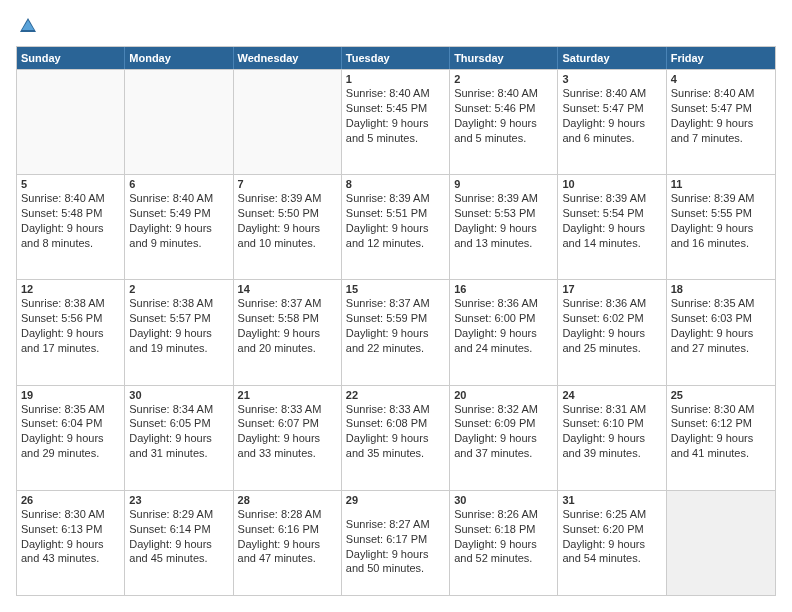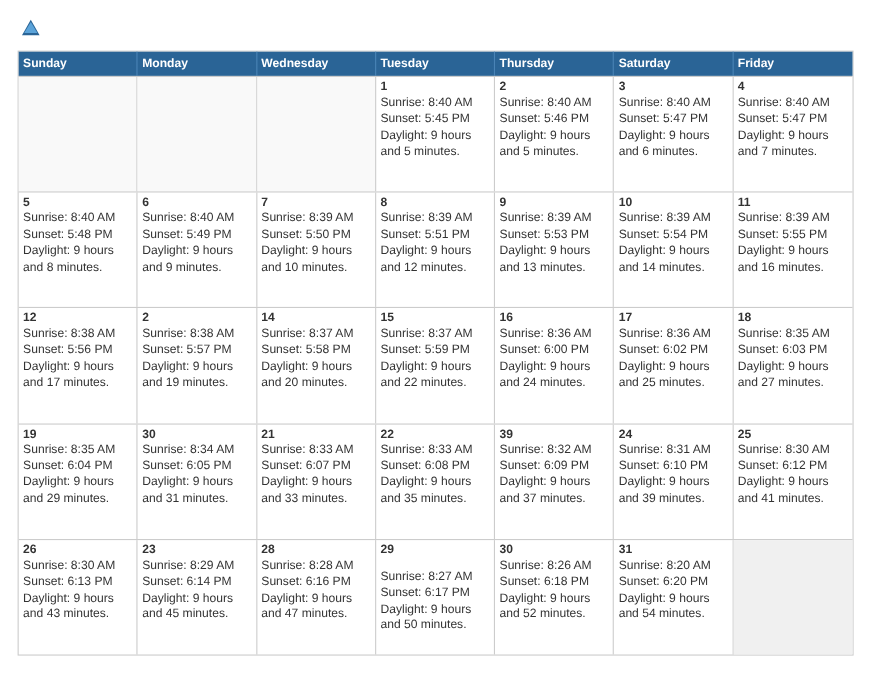--- a/index.html
+++ b/index.html
@@ -303,21 +303,21 @@
 and 33 minutes.</div>
           </div>
           <div class="cal-cell">
             <div class="day-num">22</div>
             <div class="cell-text" style="white-space: pre-line;">Sunrise: 8:33 AM
 Sunset: 6:08 PM
 Daylight: 9 hours
 and 35 minutes.</div>
           </div>
           <div class="cal-cell">
-            <div class="day-num">39</div>
+            <div class="day-num">20</div>
             <div class="cell-text" style="white-space: pre-line;">Sunrise: 8:32 AM
 Sunset: 6:09 PM
 Daylight: 9 hours
 and 37 minutes.</div>
           </div>
           <div class="cal-cell">
             <div class="day-num">24</div>
             <div class="cell-text" style="white-space: pre-line;">Sunrise: 8:31 AM
 Sunset: 6:10 PM
 Daylight: 9 hours
@@ -362,21 +362,21 @@
           </div>
           <div class="cal-cell">
             <div class="day-num">30</div>
             <div class="cell-text" style="white-space: pre-line;">Sunrise: 8:26 AM
 Sunset: 6:18 PM
 Daylight: 9 hours
 and 52 minutes.</div>
           </div>
           <div class="cal-cell">
             <div class="day-num">31</div>
-            <div class="cell-text" style="white-space: pre-line;">Sunrise: 8:20 AM
+            <div class="cell-text" style="white-space: pre-line;">Sunrise: 6:25 AM
 Sunset: 6:20 PM
 Daylight: 9 hours
 and 54 minutes.</div>
           </div>
           <div class="cal-cell empty shaded"></div>
         </div>
       </div>
   </div>
 </div>
 

